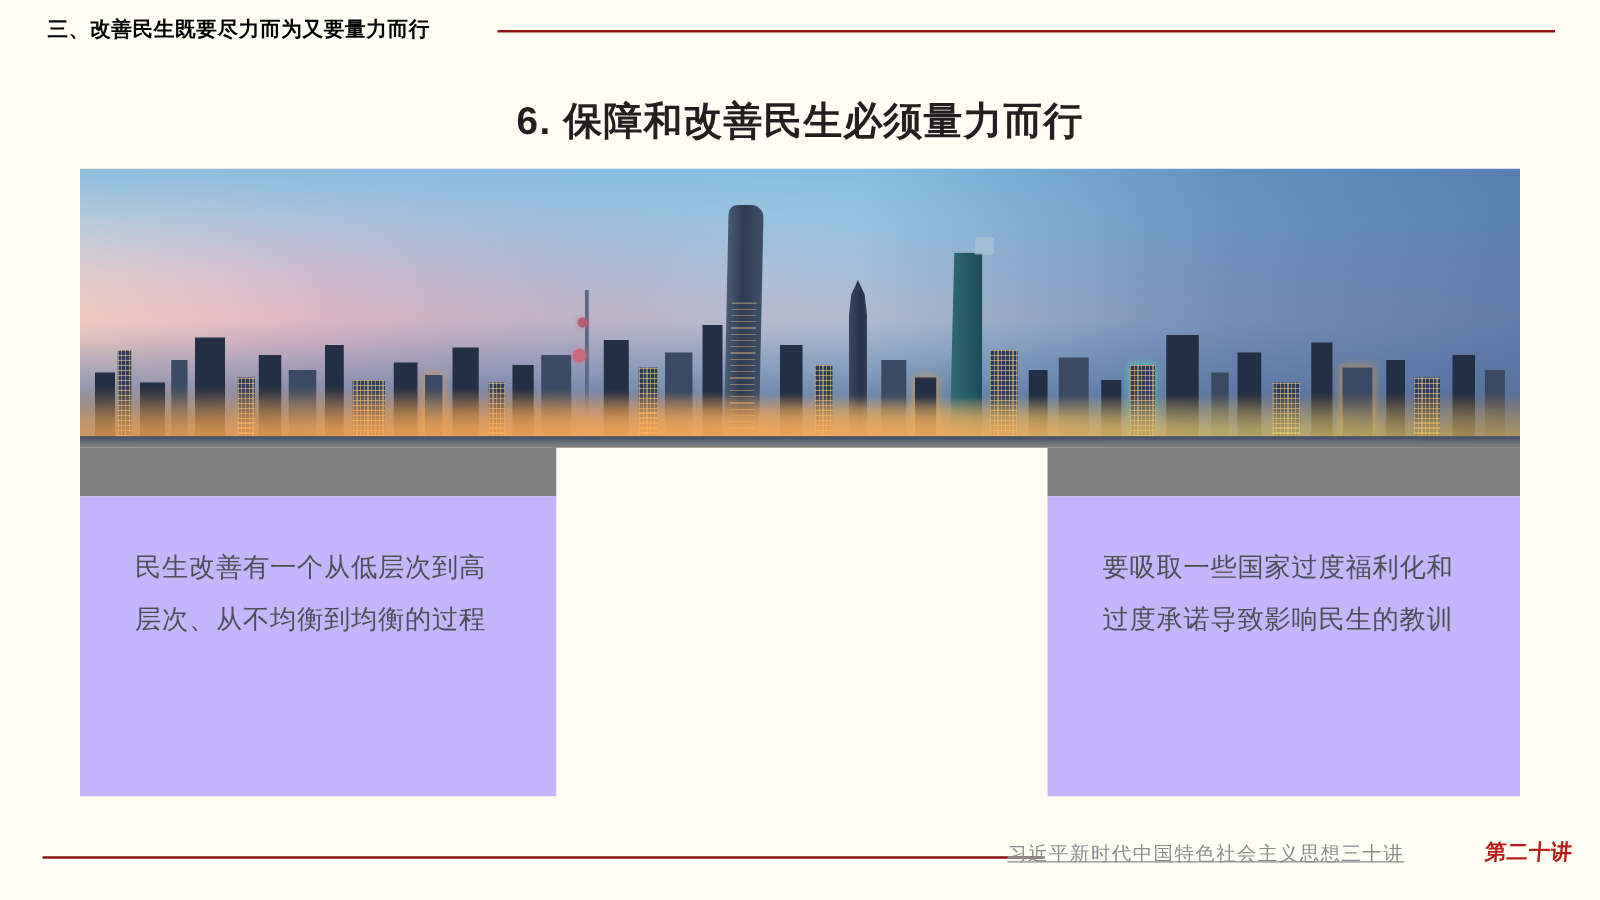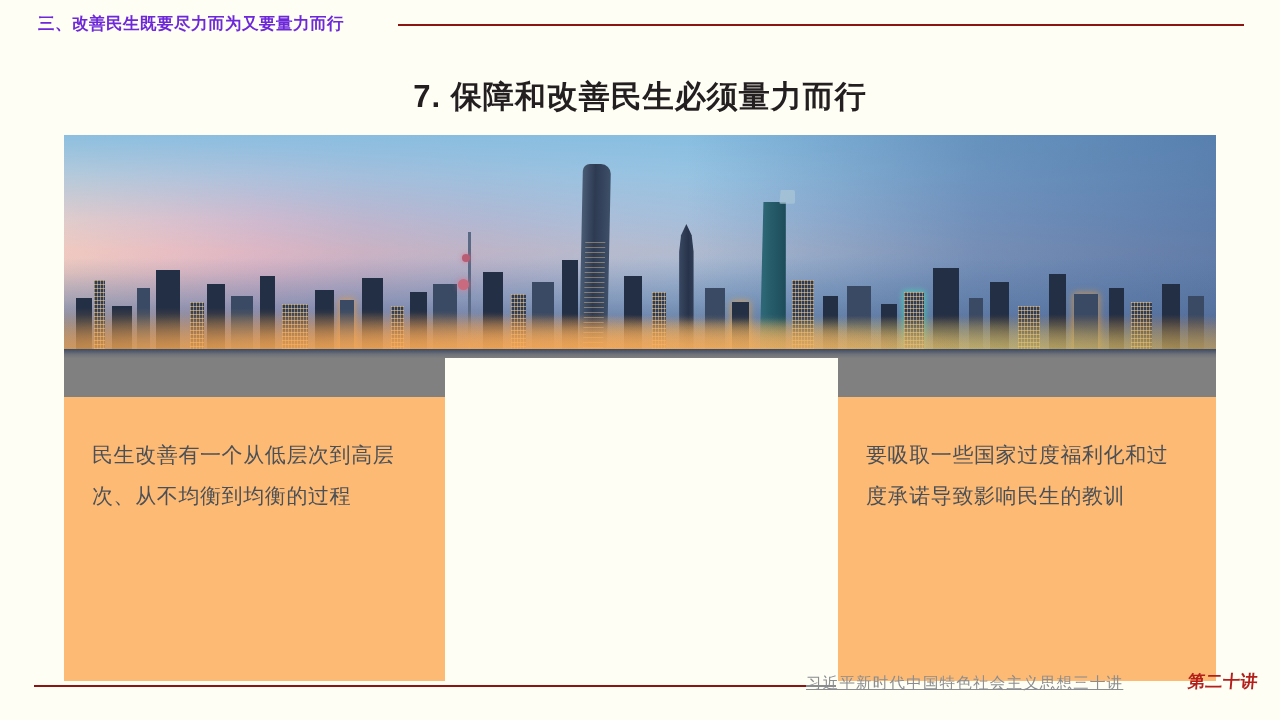--- a/index.html
+++ b/index.html
@@ -8,21 +8,21 @@
     background:#FFFEF5;
     font-family:"Liberation Sans","DejaVu Sans",sans-serif;
     overflow:hidden;
   }
   .slide { position:relative; width:1280px; height:720px; background:#FFFEF5; }
 
   
   .header { position:absolute; left:0; top:0; width:1280px; height:50px; }
   .header-label {
     position:absolute; left:38px; top:13px;
-    font-size:16.5px; font-weight:bold; color:#6d28d9;
+    font-size:16.5px; font-weight:bold; color:#000000;
     letter-spacing:0.5px; white-space:nowrap;
   }
   .header-rule {
     position:absolute; left:398px; top:24px; width:846px; height:2px;
     background:#8B1512;
   }
 
   
   .main-title {
     position:absolute; left:0; top:76px; width:1280px;
@@ -136,22 +136,22 @@
   }
 
   
   .cards { position:absolute; left:64px; top:358px; width:1152px; height:279px; }
   .card { position:absolute; top:0; height:279px; }
   .card-1 { left:0;    width:381px; }
   .card-2 { left:388px; width:376px; }
   .card-3 { left:774px; width:378px; }
   .card-band { height:39px; width:100%; }
   .card-body {
-    height:284px; width:100%; background:#fdba74;
-    padding:38px 44px 0 28px;
+    height:240px; width:100%; background:#c4b5fd;
+    padding:38px 44px 0 44px;
   }
   .card-text {
     font-size:21px; line-height:1.95; color:#4b5057;
     letter-spacing:0.6px; text-align:left;
   }
 
   
   .footer-rule {
     position:absolute; left:34px; top:685px; width:800px; height:2px;
     background:#8B1512;
@@ -175,21 +175,21 @@
 </head>
 <body>
 
 <div class="slide">
 
   <div class="header">
     <div class="header-label">三、改善民生既要尽力而为又要量力而行</div>
     <div class="header-rule"></div>
   </div>
 
-  <div class="main-title">7. 保障和改善民生必须量力而行</div>
+  <div class="main-title">6. 保障和改善民生必须量力而行</div>
 
   <div class="photo">
     <div class="sky"></div>
     <div class="sky-r"></div>
     <div class="haze"></div>
 
     <div class="b d lit" style="left:1.0%;width:16px;height:52px;"></div>
     <div class="b lit" style="left:2.6%;width:11px;height:70px;"></div>
     <div class="b d lit" style="left:4.2%;width:20px;height:44px;"></div>
     <div class="b l lit" style="left:6.3%;width:13px;height:62px;"></div>

